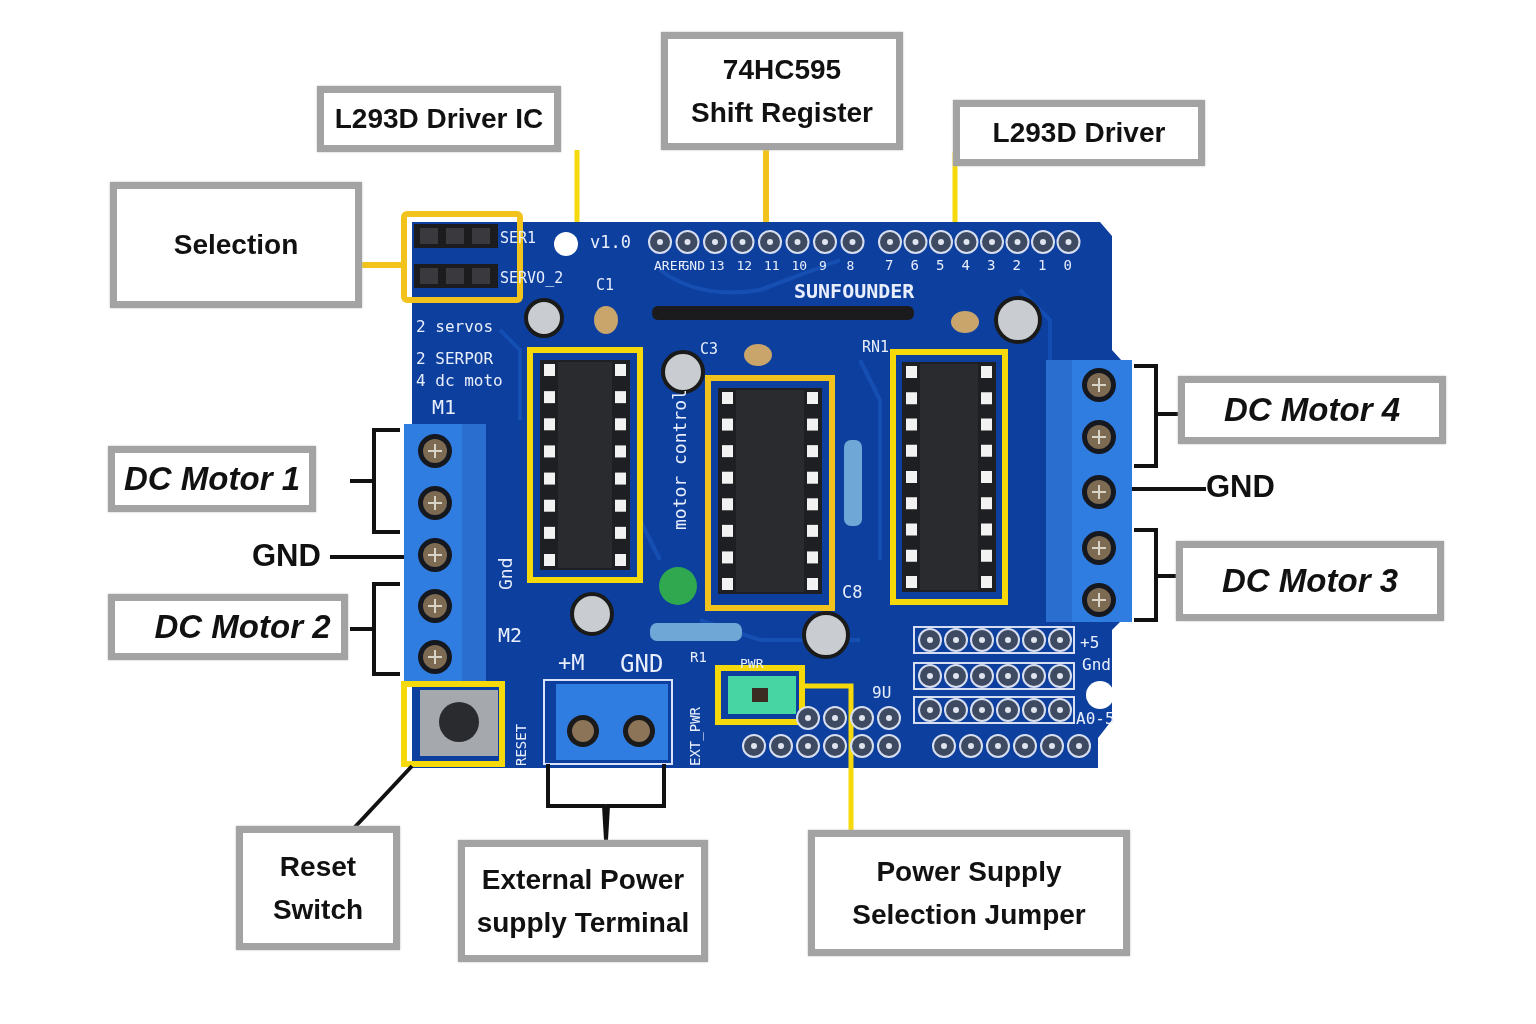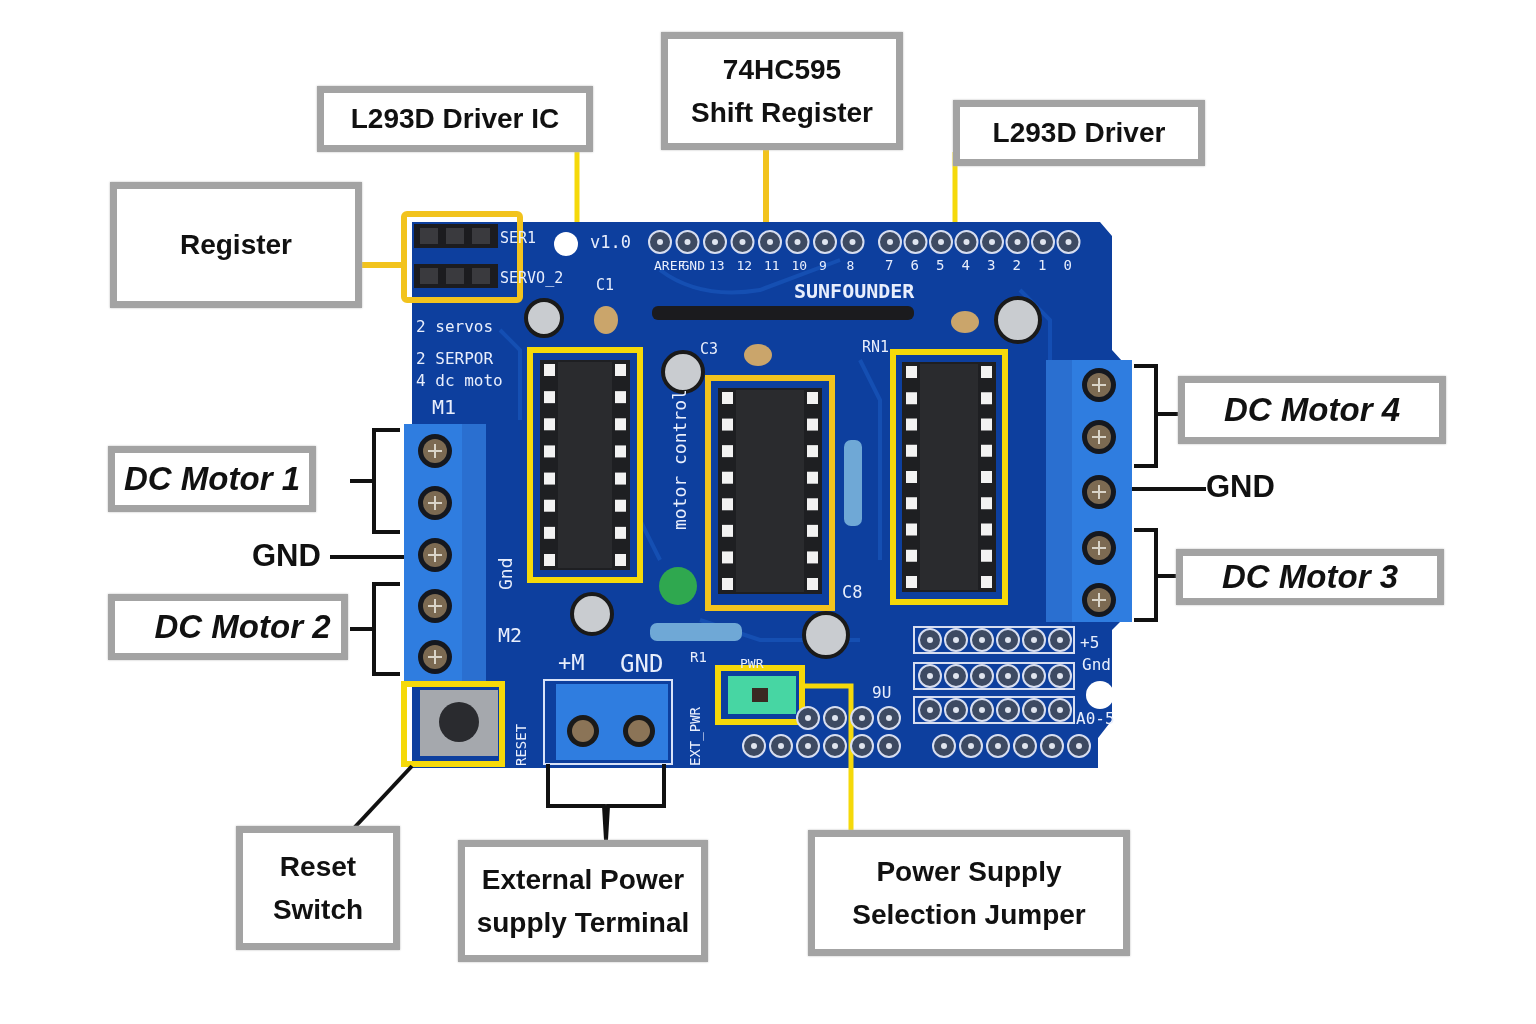--- a/index.html
+++ b/index.html
@@ -485,45 +485,45 @@
     <path d="M1134 366 L1156 366 L1156 466 L1134 466 M1156 414 L1180 414"></path>
     <line x1="1132" y1="489" x2="1206" y2="489"></line>
     <path d="M1134 530 L1156 530 L1156 620 L1134 620 M1156 576 L1180 576"></path>
     <path d="M548 764 L548 806 L604 806 L606 840 L608 806 L664 806 L664 764"></path>
     <line x1="412" y1="766" x2="354" y2="828"></line>
   </g>
 </svg>
 
 <div class="label-box fs28" style="left:110px;top:182px;width:252px;height:126px;">
   <div>
-        <span>Register</span>
+        <span>Selection</span>
       </div>
 </div>
-<div class="label-box fs28" style="left:317px;top:86px;width:276px;height:66px;">
+<div class="label-box fs28" style="left:317px;top:86px;width:244px;height:66px;">
   <span>L293D Driver IC</span>
 </div>
 <div class="label-box fs28" style="left:661px;top:32px;width:242px;height:118px;">
   <div>
         <span>74HC595</span>
         <span>Shift Register</span>
       </div>
 </div>
 <div class="label-box fs28" style="left:953px;top:100px;width:252px;height:66px;">
   <span>L293D Driver</span>
 </div>
 <div class="label-box fs30" style="left:108px;top:446px;width:208px;height:66px;">
   <span>DC Motor 1</span>
 </div>
 <div class="label-box fs30" style="left:108px;top:594px;width:240px;height:66px;padding-left:29px;">
   <span>DC Motor 2</span>
 </div>
 <div class="label-box fs30" style="left:1178px;top:376px;width:268px;height:68px;">
   <span>DC Motor 4</span>
 </div>
-<div class="label-box fs30" style="left:1176px;top:541px;width:268px;height:56px;margin-top:8px;">
+<div class="label-box fs30" style="left:1176px;top:541px;width:268px;height:80px;">
   <span>DC Motor 3</span>
 </div>
 <div class="free-label" style="left:252px;top:538px;">GND</div>
 <div class="free-label" style="left:1206px;top:469px;">GND</div>
 <div class="label-box fs28" style="left:236px;top:826px;width:164px;height:124px;">
   <div>
         <span>Reset</span>
         <span>Switch</span>
       </div>
 </div>

